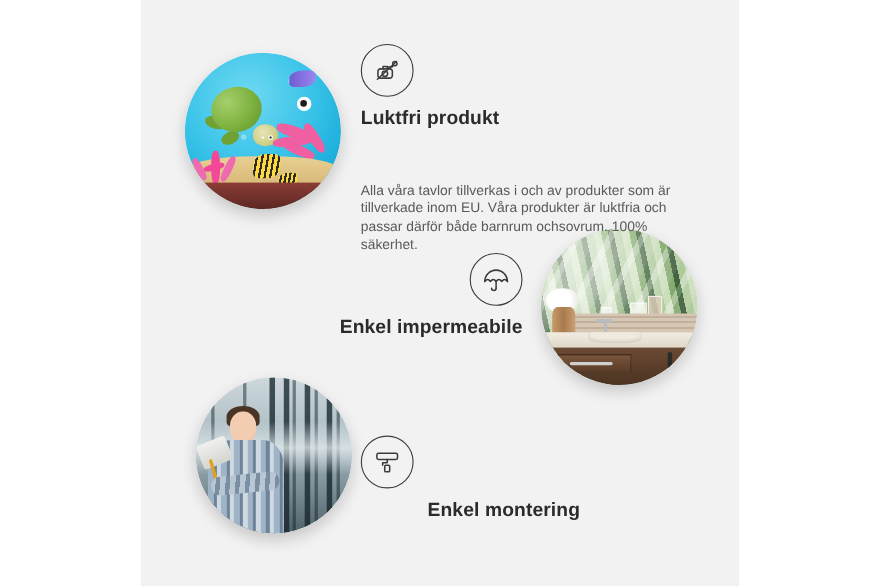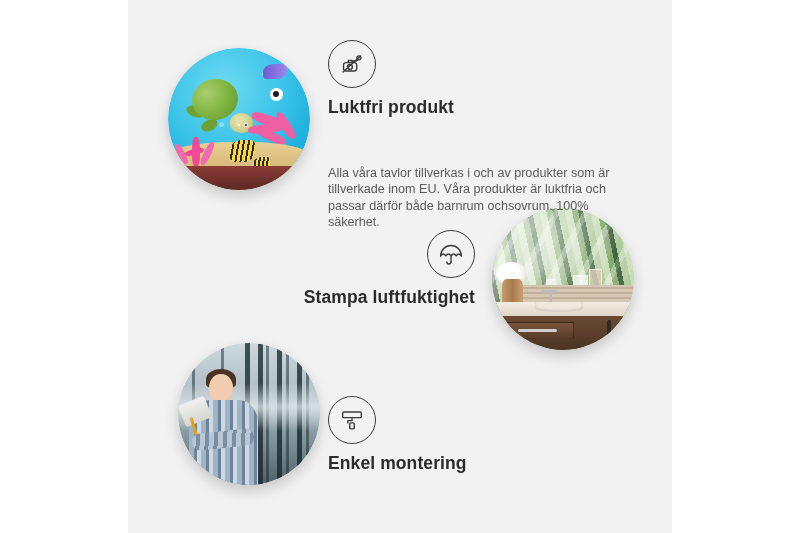--- a/index.html
+++ b/index.html
@@ -285,21 +285,21 @@
   .f-body {
     font-size: 12.6px;
     line-height: 16.4px;
     color: #5a5a5a;
     margin-top: 47px;
   }
 
   #feature-odourless { left: 328px; top: 40px; width: 300px; text-align: left; }
   #feature-waterproof { left: 198px; top: 230px; width: 277px; text-align: right; }
   #feature-waterproof .icon-circle { margin-left: auto; }
-  #feature-assembly { left: 328px; top: 396px; width: 260px; text-align: left; }
+  #feature-assembly { left: 328px; top: 396px; width: 260px; text-align: center; }
 </style>
 </head>
 <body>
 
 <div class="stage">
   <div class="panel"></div>
 
   <div class="photo" id="photo-ocean">
     <div class="inner">
       <div class="ocean-bg"></div>
@@ -400,21 +400,21 @@
     <div class="icon-wrap">
       <div class="icon-circle">
         <svg width="30" height="30" viewBox="0 0 32 32" fill="none" stroke="#3c3c3c" stroke-width="1.5" stroke-linecap="round" stroke-linejoin="round">
           <path d="M5 18c0-6.1 4.9-11 11-11s11 4.9 11 11"></path>
           <path d="M5 18c1.8-2.6 3.7-2.6 5.5 0 1.8-2.6 3.7-2.6 5.5 0 1.8-2.6 3.7-2.6 5.5 0 1.8-2.6 3.7-2.6 5.5 0"></path>
           <line x1="16" y1="18" x2="16" y2="24.5"></line>
           <path d="M16 24.5c0 1.3-1 2.2-2.2 2.2s-2.2-.9-2.2-2.2"></path>
         </svg>
       </div>
     </div>
-    <div class="f-title">Stampa luftfuktighet</div>
+    <div class="f-title">Enkel impermeabile</div>
   </div>
 
   <div class="feature" id="feature-assembly">
     <div class="icon-wrap">
       <div class="icon-circle">
         <svg width="30" height="30" viewBox="0 0 32 32" fill="none" stroke="#3c3c3c" stroke-width="1.5" stroke-linecap="round" stroke-linejoin="round">
           <rect x="6" y="7.5" width="20" height="6" rx="1.6"></rect>
           <path d="M16 13.5v3.2h-4.4v2.4"></path>
           <rect x="13.6" y="19.1" width="4.8" height="6.4" rx="1.1"></rect>
         </svg>

